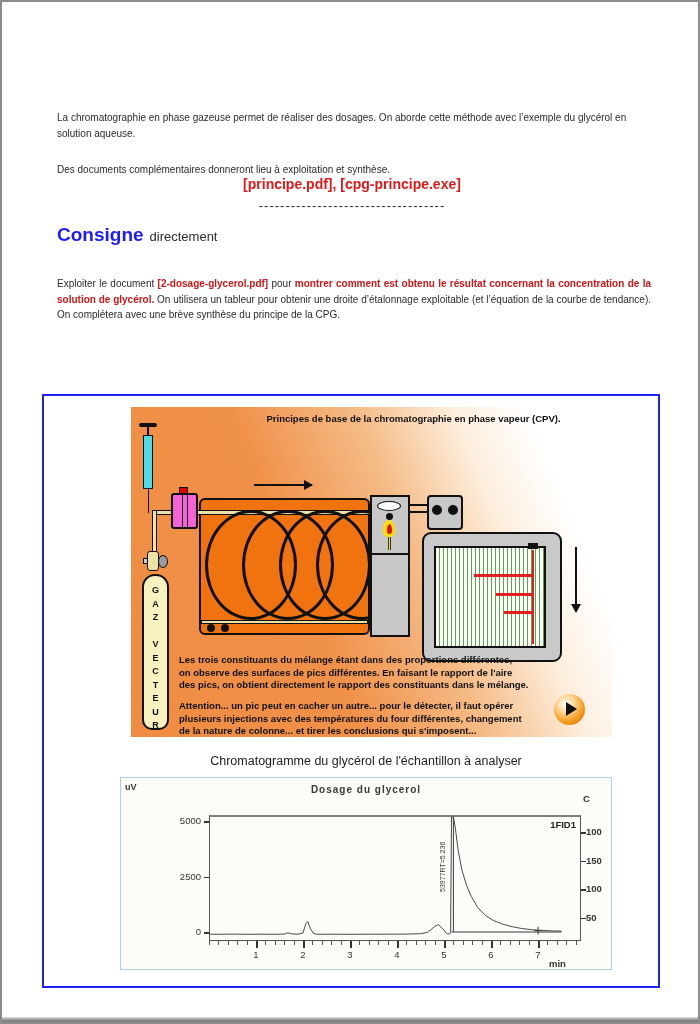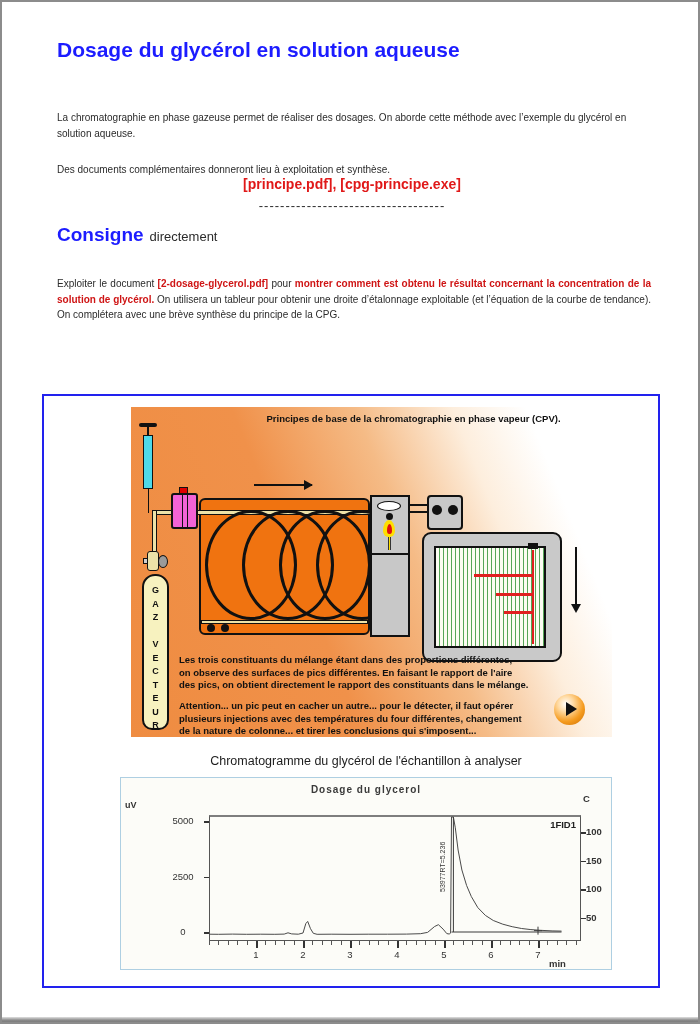--- a/index.html
+++ b/index.html
@@ -94,45 +94,44 @@
   #dg-p2{top:293px;}
   #play-btn{left:423px;top:287px;width:31px;height:31px;border-radius:50%;z-index:6;cursor:pointer;
      background:radial-gradient(circle at 38% 32%,#ffffff 0%,#ffd9a0 28%,#f59b1e 62%,#c96a00 100%);}
   #play-tri{left:435px;top:295px;width:0;height:0;border-left:11px solid #111;border-top:7px solid transparent;border-bottom:7px solid transparent;z-index:7;}
 
   
   #chrom-caption{left:118px;top:752px;width:492px;text-align:center;font-size:12.5px;color:#1d1d1d;}
   #chrom{left:118px;top:775px;width:492px;height:193px;background:#fcfcf8;border:1px solid #aecfe2;box-sizing:border-box;}
   #chrom *{position:absolute;box-sizing:border-box;}
   #ch-title{left:0;top:6px;width:100%;text-align:center;font-size:10px;font-weight:bold;letter-spacing:1px;color:#3a3a3a;}
-  #ch-uv{left:4px;top:22px;font-size:9px;font-weight:bold;color:#333;}
+  #ch-uv{left:4px;top:4px;font-size:9px;font-weight:bold;color:#333;}
   #ch-plot{left:88px;top:37px;width:372px;height:126px;border-top:2.5px solid #7e7e7e;border-left:1.5px solid #555;border-right:1.5px solid #555;border-bottom:1.5px solid #555;}
   #ch-svg{left:88px;top:37px;width:372px;height:126px;}
-  .ytick-label{width:36px;text-align:center;font-size:9.5px;color:#333;}
+  .ytick-label{width:36px;text-align:right;font-size:9.5px;color:#333;}
   .ytick-mark{width:5px;height:1.5px;background:#333;}
   .y2-label{left:465px;font-size:9.5px;font-weight:bold;color:#333;}
   .y2-mark{left:460px;width:5px;height:1.5px;background:#333;}
   #ch-c{left:462px;top:15px;font-size:9.5px;font-weight:bold;color:#333;}
   #ch-fid{left:395px;top:41px;width:60px;text-align:right;font-size:9.5px;font-weight:bold;color:#222;}
   #ch-minor-x{left:88px;top:163px;width:372px;height:4px;
      background:repeating-linear-gradient(to right,#555 0 1px,transparent 1px 9.4px);}
   .xtick-mark{width:1.5px;height:7px;background:#333;top:163px;}
   .xtick-label{top:171px;width:20px;margin-left:-10px;text-align:center;font-size:9.5px;color:#333;}
   #ch-min{left:428px;top:180px;font-size:9.5px;font-weight:bold;color:#333;}
   #ch-peak-label{left:318px;top:42px;height:72px;font-size:7px;color:#333;writing-mode:vertical-rl;transform:rotate(180deg);}
 
   
   #bottom-bar{left:0;top:1015px;width:700px;height:9px;background:linear-gradient(#e0e0e0,#8a8a8a 35%,#5f5f5f);}
 </style>
 </head>
 <body>
 
 <div id="page">
 
-  <h1 class="abs" id="doc-title">Dosage du glycérol en solution aqueuse</h1>
 
   <p class="abs body-p" id="intro-p1">La chromatographie en phase gazeuse permet de réaliser des dosages. On aborde cette méthode avec l’exemple du glycérol en solution aqueuse.</p>
   <p class="abs body-p" id="intro-p2">Des documents complémentaires donneront lieu à exploitation et synthèse.</p>
 
   <div class="abs" id="links-line"><span class="lnk">[principe.pdf]</span><span>, </span><span class="lnk">[cpg-principe.exe]</span></div>
 
   <div class="abs" id="dash-sep">-----------------------------------</div>
 
   <div class="abs" id="consigne-h"><span class="big">Consigne</span><span class="small">directement</span></div>
 

